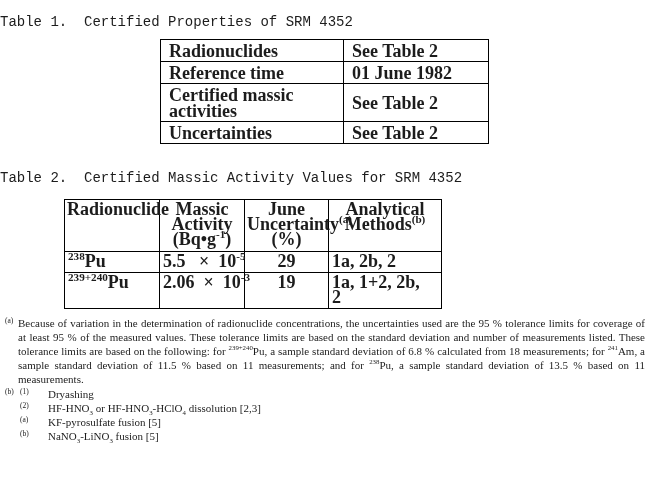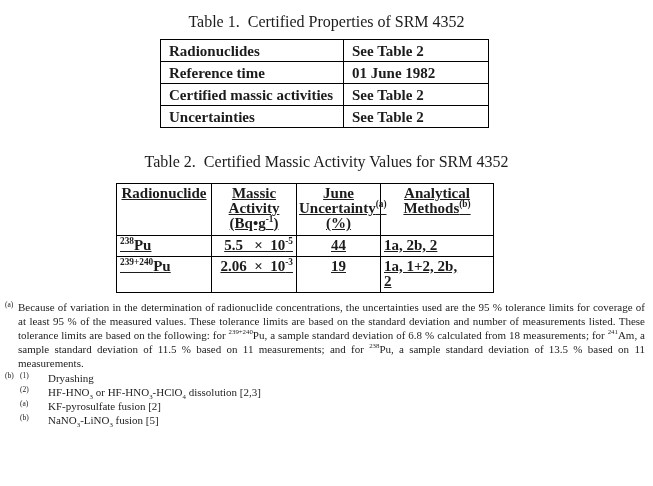--- a/index.html
+++ b/index.html
@@ -7,34 +7,34 @@
     width: 653px; height: 486px;
     background: #ffffff;
     color: #1c1c1c;
     font-family: "Liberation Serif", "DejaVu Serif", serif;
     overflow: hidden;
     box-sizing: border-box;
     padding-top: 14px;
     position: relative;
   }
   .doc-title {
-    text-align: center;
-    font-size: 16px;
+    font-size: 14px;
     line-height: 16px;
     white-space: pre-wrap;
+    font-family: Liberation Mono, monospace;
   }
   .t2title { margin-top: 26px; }
 
   table { border-collapse: collapse; table-layout: fixed; }
-  td, th { border: 1.6px solid #000; font-weight: bold; font-size: 15px; }
+  td, th { border: 1.6px solid #000; font-weight: bold; font-size: 18px; }
 
   .t1 { margin: 9px 0 0 160px; width: 328px; }
   .t1 td { line-height: 16px; padding: 2.5px 8px; text-align: left; }
 
-  .t2 { margin: 13px 0 0 116px; width: 377px; text-decoration: underline; }
+  .t2 { margin: 13px 0 0 64px; width: 377px; }
   .t2 th { text-align: center; vertical-align: top; line-height: 15px; padding: 2px 2px 4px 2px; }
   .t2 td { vertical-align: top; line-height: 15.5px; padding: 2px 3px; }
   .cell-nuclide  { text-align: left; padding-left: 5px; }
   .cell-activity { text-align: right; padding-left: 11px; white-space: pre; }
   .cell-unc      { text-align: center; }
   .cell-methods  { text-align: left; }
 
   sup { font-size: 0.62em; vertical-align: super; line-height: 0; }
   sub { font-size: 0.62em; vertical-align: sub;   line-height: 0; }
 
@@ -89,21 +89,21 @@
     <tbody>
         <tr>
       <th><span>Radionuclide</span></th>
       <th><span>Massic</span><br><span>Activity</span><br><span>(Bq•g</span><sup>-1</sup><span>)</span></th>
       <th><span>June</span><br><span>Uncertainty</span><sup>(a)</sup><br><span>(%)</span></th>
       <th><span>Analytical</span><br><span>Methods</span><sup>(b)</sup></th>
     </tr>
     <tr>
       <td class="cell-nuclide"><sup>238</sup><span>Pu</span></td>
       <td class="cell-activity"><span>5.5   ×  10</span><sup>-5</sup></td>
-      <td class="cell-unc">44</td>
+      <td class="cell-unc">29</td>
       <td class="cell-methods"><span>1a, 2b, 2</span></td>
     </tr>
     <tr>
       <td class="cell-nuclide"><sup>239+240</sup><span>Pu</span></td>
       <td class="cell-activity"><span>2.06  ×  10</span><sup>-3</sup></td>
       <td class="cell-unc">19</td>
       <td class="cell-methods"><span>1a, 1+2, 2b,</span><br><span>2</span></td>
     </tr>
   </tbody>
     </table>
@@ -115,20 +115,20 @@
     <div class="fn-para left">
       <span class="fn-marker">(b)</span>
     </div>
     <div class="fn-item">
       <span class="fn-marker">(1)</span><span><span>Dryashing</span></span>
     </div>
     <div class="fn-item">
       <span class="fn-marker">(2)</span><span><span>HF-HNO</span><sub>3</sub><span> or HF-HNO</span><sub>3</sub><span>-HClO</span><sub>4</sub><span> dissolution [2,3]</span></span>
     </div>
     <div class="fn-item">
-      <span class="fn-marker">(a)</span><span><span>KF-pyrosulfate fusion [2]</span></span>
+      <span class="fn-marker">(a)</span><span><span>KF-pyrosulfate fusion [5]</span></span>
     </div>
     <div class="fn-item">
       <span class="fn-marker">(b)</span><span><span>NaNO</span><sub>3</sub><span>-LiNO</span><sub>3</sub><span> fusion [5]</span></span>
     </div>
   </div>
 
 </div>
 
 </body></html>

